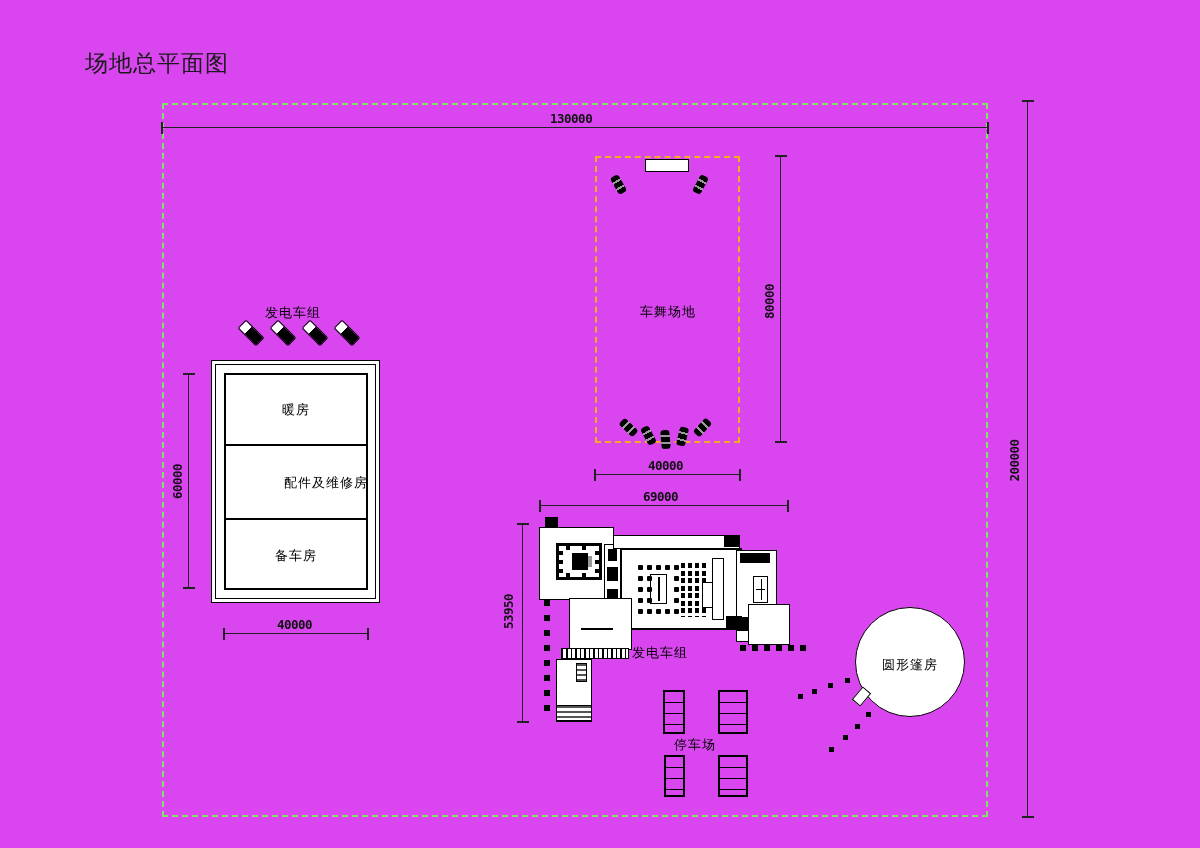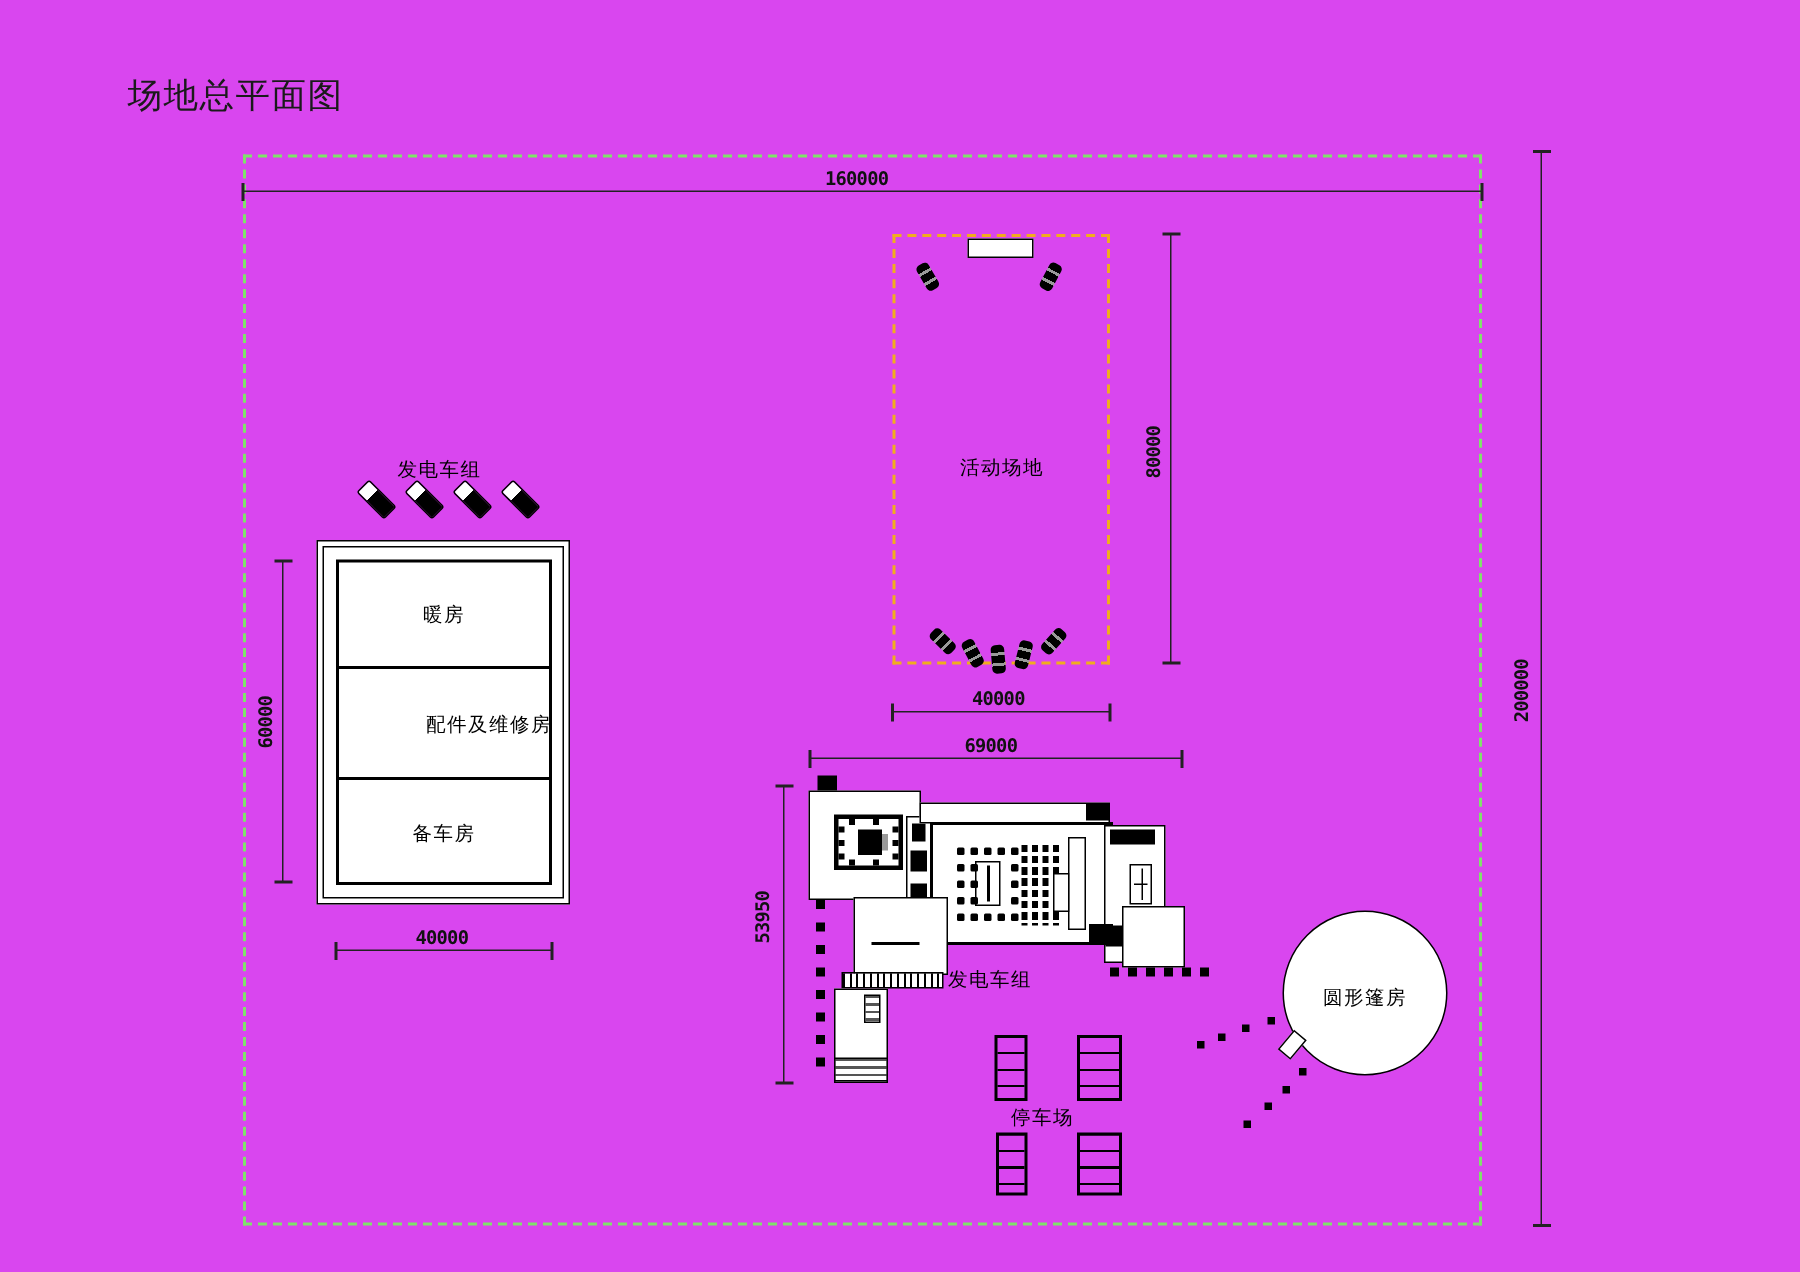--- a/index.html
+++ b/index.html
@@ -41,28 +41,28 @@
 </head>
 <body>
 
 <div id="canvas" style="--green: #7fe36a; --orange: #f0ad1e;">
 
   <div class="abs title" style="left:85px;top:48px;">场地总平面图</div>
 
   <div class="abs site-border" style="left:162px;top:103px;width:822px;height:710px;"></div>
 
   <div class="abs dim-h" style="left:162px;top:127px;width:826px;"></div>
-  <div class="abs dimtxt" style="left:550px;top:111px;">160000</div>
+  <div class="abs dimtxt" style="left:550px;top:111px;">130000</div>
 
   <div class="abs dim-v" style="left:1027px;top:101px;height:716px;"></div>
   <div class="abs dimtxt vtxt" style="left:990px;top:453px;width:48px;text-align:center;">200000</div>
 
   <div class="abs dance-border" style="left:595px;top:156px;width:141px;height:283px;"></div>
   <div class="abs box" style="left:645px;top:159px;width:44px;height:13px;"></div>
-  <div class="abs cnlabel" style="left:640px;top:303px;">活动场地</div>
+  <div class="abs cnlabel" style="left:640px;top:303px;">车舞场地</div>
 
   <div class="abs dim-v" style="left:780px;top:156px;height:286px;"></div>
   <div class="abs dimtxt vtxt" style="left:748px;top:294px;width:42px;text-align:center;">80000</div>
   <div class="abs dim-h" style="left:595px;top:474px;width:145px;"></div>
   <div class="abs dimtxt" style="left:648px;top:458px;">40000</div>
 
   <div class="abs cnlabel" style="left:265px;top:304px;">发电车组</div>
 
   <div class="abs box" style="left:211px;top:360px;width:169px;height:243px;">
     <div style="position:absolute;inset:3px;border:1px solid #000;"></div>

